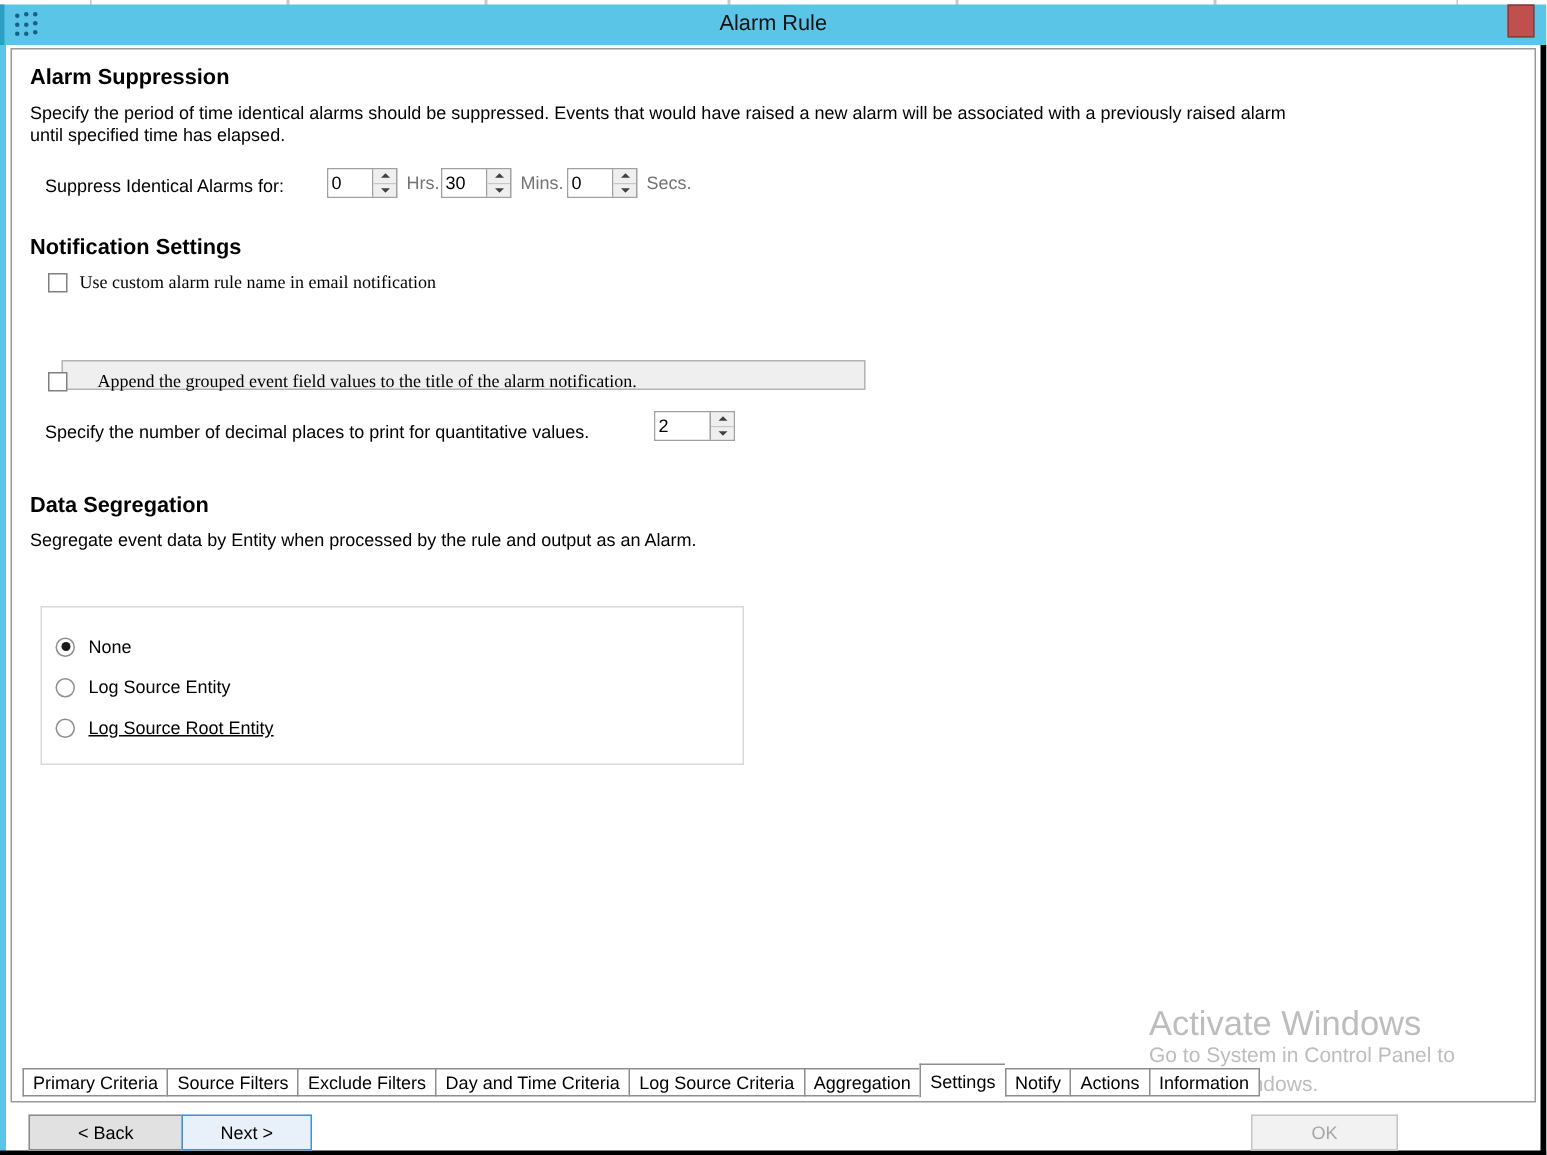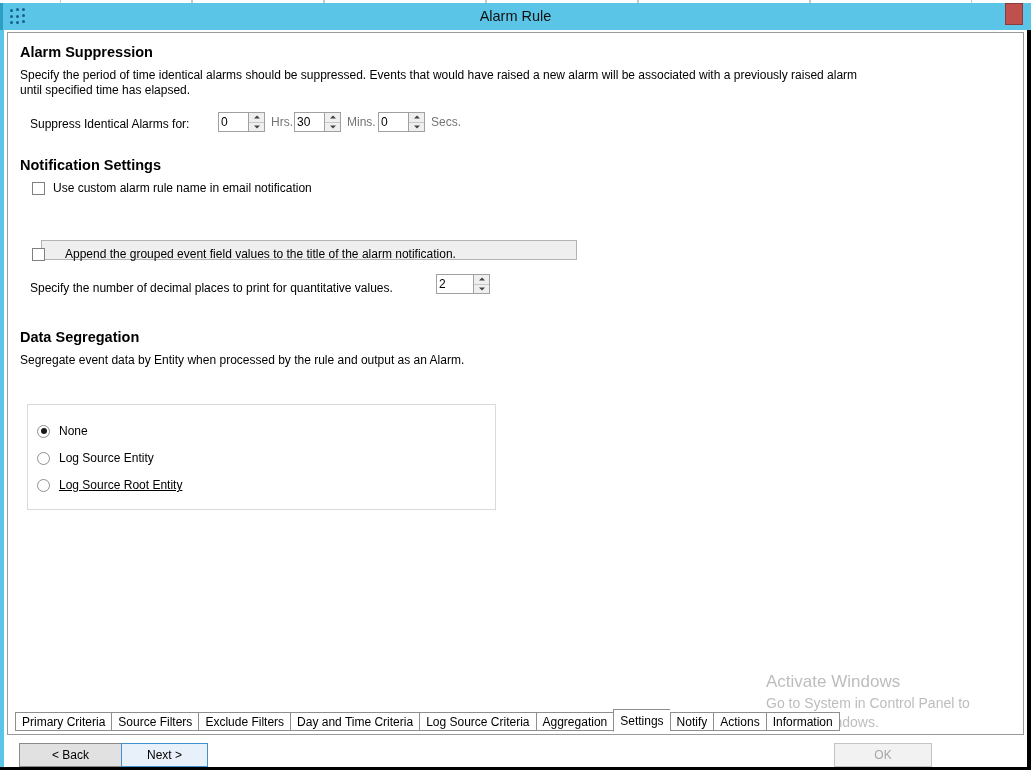--- a/index.html
+++ b/index.html
@@ -196,21 +196,21 @@
   .spinner .arrow-up::after { border-bottom: 3px solid #404040; }
   .spinner .arrow-dn::after { border-top: 3px solid #404040; }
 
   .unit-label {
     position: absolute;
     font-size: 12px;
     color: #737373;
   }
 
   
-  .checkbox-row { position: absolute; display: flex; align-items: center; }
+  .checkbox-row { position: absolute; display: flex; align-items: center; font-family: Liberation Serif, serif; }
   .checkbox-box {
     width: 13px; height: 13px;
     border: 1px solid #808080;
     background: #ffffff;
     box-sizing: border-box;
     flex: 0 0 13px;
   }
   .checkbox-label {
     margin-left: 8px;
     font-size: 12px;
@@ -271,21 +271,21 @@
   #activate-watermark {
     position: absolute;
     left: 766px;
     top: 670px;
     width: 260px;
     color: #bdbdbd;
     user-select: none;
     pointer-events: none;
   }
   #activate-title {
-    font-size: 17px;
+    font-size: 23px;
     line-height: 24px;
     white-space: nowrap;
   }
   #activate-sub {
     font-size: 14px;
     line-height: 19px;
   }
 
   
   #tab-strip {

